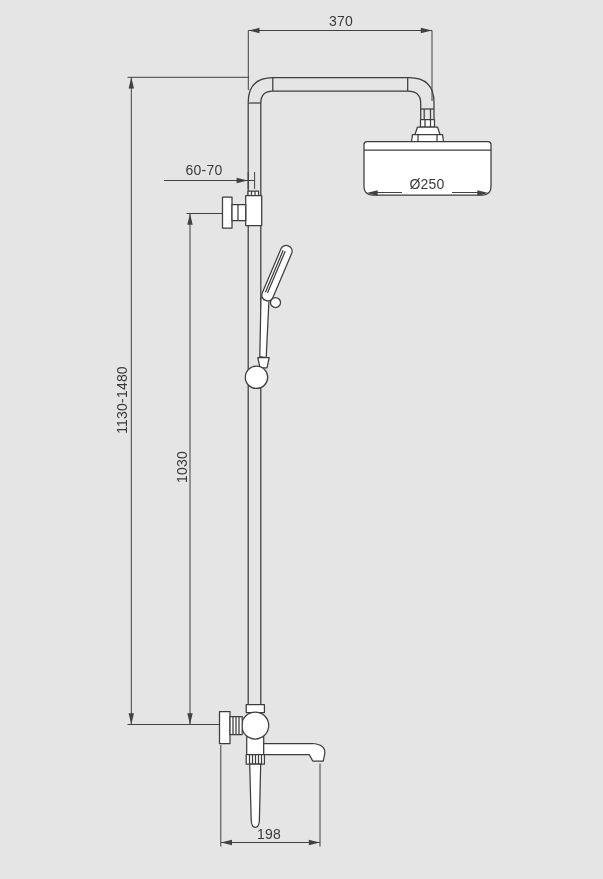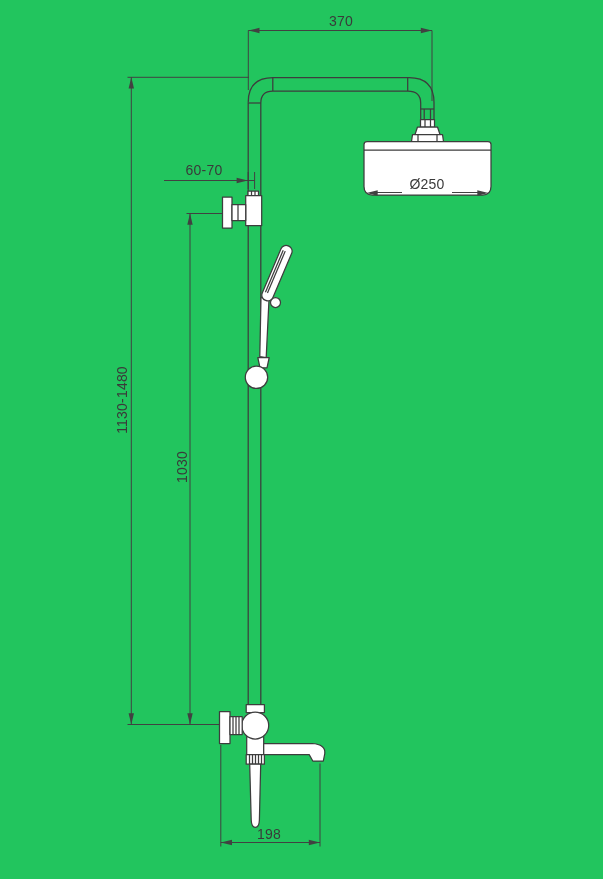--- a/index.html
+++ b/index.html
@@ -1,20 +1,20 @@
 <!DOCTYPE html>
 <html><head>
 <meta charset="utf-8">
 <style>
   html, body { margin: 0; padding: 0; background: #ffffff; }
   #canvas {
     position: relative;
     width: 603px;
     height: 879px;
-    background: #22c55e;
+    background: #e5e5e5;
     overflow: hidden;
     font-family: "Liberation Sans", sans-serif;
   }
   svg { display: block; }
   .part   { fill: none; stroke: #3d3d3d; stroke-width: 1.25; stroke-linecap: butt; stroke-linejoin: round; }
   .partw  { fill: #ffffff; stroke: #3d3d3d; stroke-width: 1.25; stroke-linejoin: round; }
   .dim    { fill: none; stroke: #414141; stroke-width: 1; }
   .arrow  { fill: #414141; stroke: none; }
   .dim-label {
     font-family: "Liberation Sans", sans-serif;

